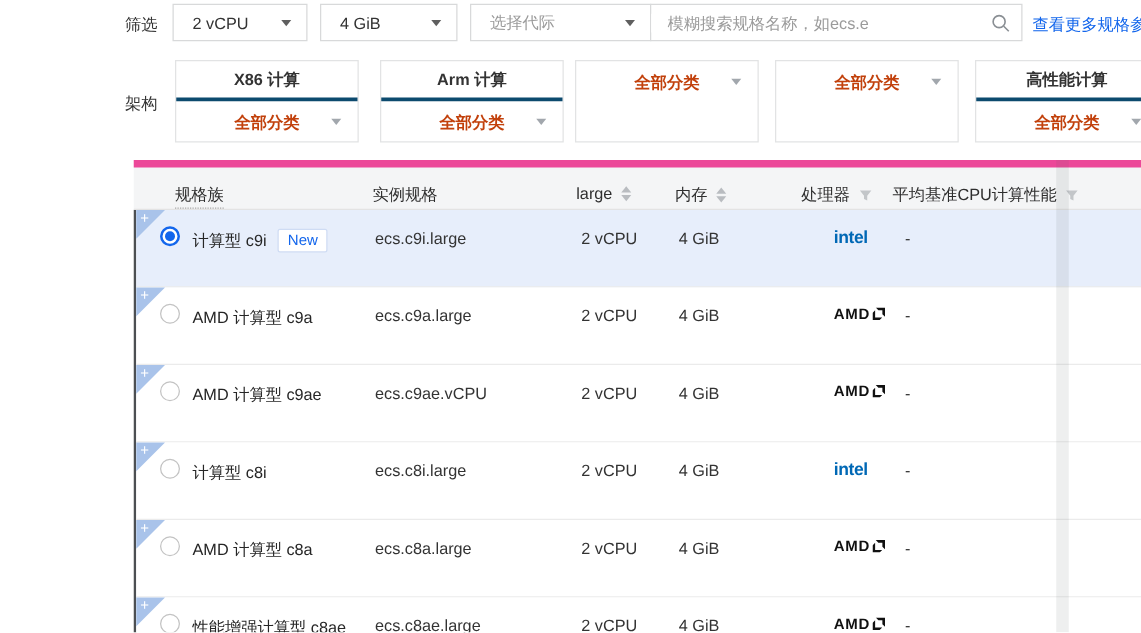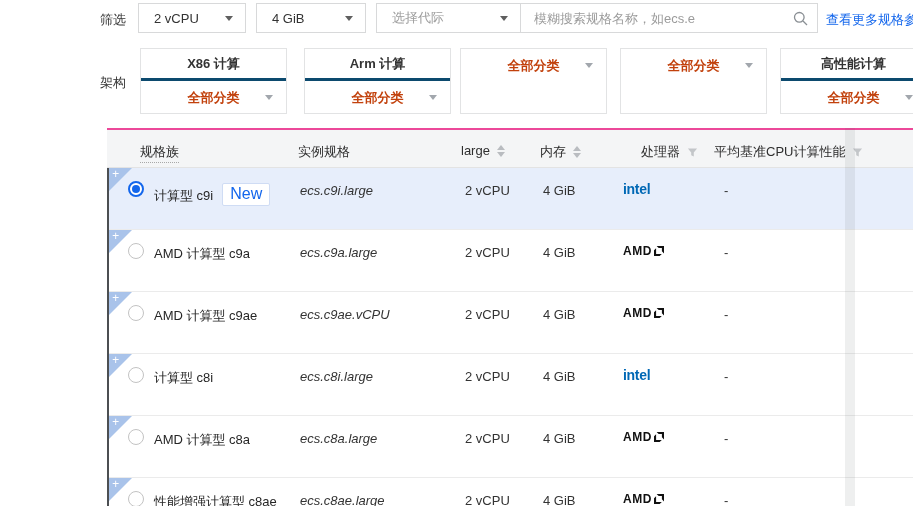--- a/index.html
+++ b/index.html
@@ -36,43 +36,43 @@
   .cat-card { position:absolute; top:48px; width:147px; height:66px; border:1px solid #e2e3e4; background:#fff; }
   .cc1{left:140px;} .cc2{left:304px;} .cc3{left:460px;} .cc4{left:620px;} .cc5{left:780px;}
   .cat-title { height:32px; display:flex; align-items:center; justify-content:center;
                border-bottom:3px solid #0c4a6e; color:#333; cursor:pointer;font-weight:bold; }
   .cat-filter { position:relative; height:33px; display:flex; align-items:center; justify-content:center;
                 color:#c2410c; cursor:pointer;font-weight:bold; }
   .cat-filter .caret { position:absolute; right:13px; top:14px; margin:0; border-top-color:#a2a7ad; }
 
   
   .table { position:absolute; left:107px; top:128px; width:806px; height:378px; }
-  .thead { position:relative; height:40px; background:#f4f5f6; border-top:2px solid #ec4899; border-bottom:1px solid #e3e3e3; }
+  .thead { position:relative; height:40px; background:#f4f5f6; border-top:6px solid #ec4899; border-bottom:1px solid #e3e3e3; }
   .th { position:absolute; top:13px; color:#2e2e2e; white-space:nowrap; display:flex; align-items:center; }
   .th1{left:33px;} .th2{left:191px;} .th3{left:354px;} .th4{left:433px;} .th5{left:534px;} .th6{left:607px;}
   .dotted { border-bottom:1px dotted #a8a8a8; padding-bottom:1px; cursor:help; }
   .sort { display:inline-flex; flex-direction:column; margin-left:7px; gap:2px; cursor:pointer; }
   .sort .up { width:0;height:0;border-left:4px solid transparent;border-right:4px solid transparent;border-bottom:5px solid #b9bcc0; }
   .sort .dn { width:0;height:0;border-left:4px solid transparent;border-right:4px solid transparent;border-top:5px solid #b9bcc0; }
   .funnel { margin-left:7px; cursor:pointer; flex:none; }
 
   .tbody { border-left:2px solid #4c4f52; }
   .row { position:relative; height:62px; background:#fff; border-bottom:1px solid #ebebeb; cursor:pointer; }
   .row.selected { background:#e7eefb; }
   .corner { position:absolute; top:0; left:0; width:0; height:0;
             border-top:23px solid #a9c3ea; border-right:23px solid transparent; }
   .corner::after { content:"+"; position:absolute; top:-24px; left:3px; color:#fff; font-size:12px; line-height:14px; }
   .cell { position:absolute; top:15px; white-space:nowrap; color:#333; }
-  .c-radio{left:19px; top:13px;} .c-family{left:45px; color:#262626;} .c-spec{left:191px;font-style:italic;}
-  .c-vcpu{left:356px;} .c-mem{left:434px;} .c-proc{left:514px; top:13px;} .c-base{left:615px;}
+  .c-radio{left:19px; top:13px;} .c-family{left:45px; color:#262626;} .c-spec{left:191px;}
+  .c-vcpu{left:356px;} .c-mem{left:434px;} .c-proc{left:558px; top:13px;} .c-base{left:615px;}
   .radio { display:inline-block; width:16px; height:16px; border-radius:50%; border:1px solid #c3c3c3; background:#fff; }
   .radio.checked { border:2px solid #1366ec; position:relative; }
   .radio.checked::after { content:""; position:absolute; left:2px; top:2px; width:8px; height:8px; border-radius:50%; background:#1366ec; }
   .badge { display:inline-block; margin-left:9px; padding:1px 7px 2px; border:1px solid #cfdcf4; border-radius:2px;
-           color:#1366ec; font-size:16px; background:#fff; vertical-align:1px; }
+           color:#1366ec; font-size:12px; background:#fff; vertical-align:1px; }
   .intel { color:#0068b5; font-size:14px; font-weight:600; letter-spacing:-.3px; }
   .amd { font-weight:700; font-size:12px; letter-spacing:.6px; color:#111; display:inline-flex; align-items:center; gap:2px; }
   .u-line { border-bottom:1px solid #4a4a4a; padding-bottom:1px; }
   .vscroll { position:absolute; left:738px; top:0; width:10px; height:378px; background:rgba(90,95,100,.10); z-index:5; }
 </style>
 </head>
 <body>
 
 <div class="screen">
 

